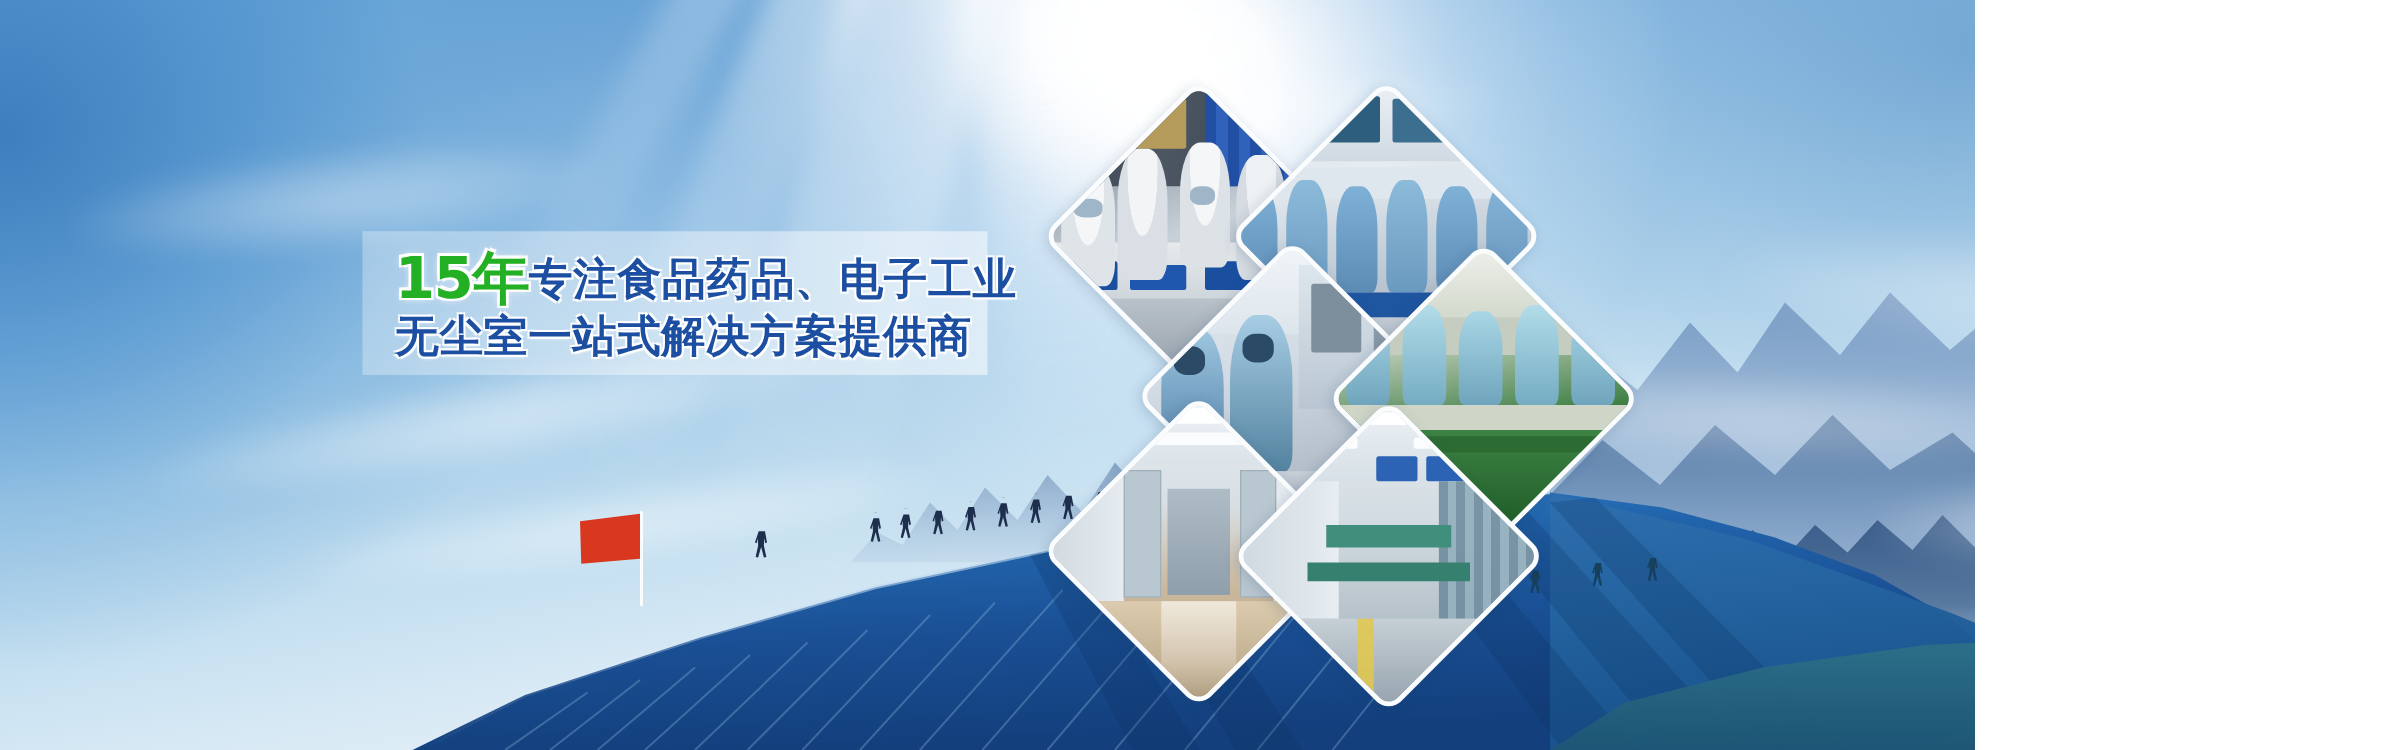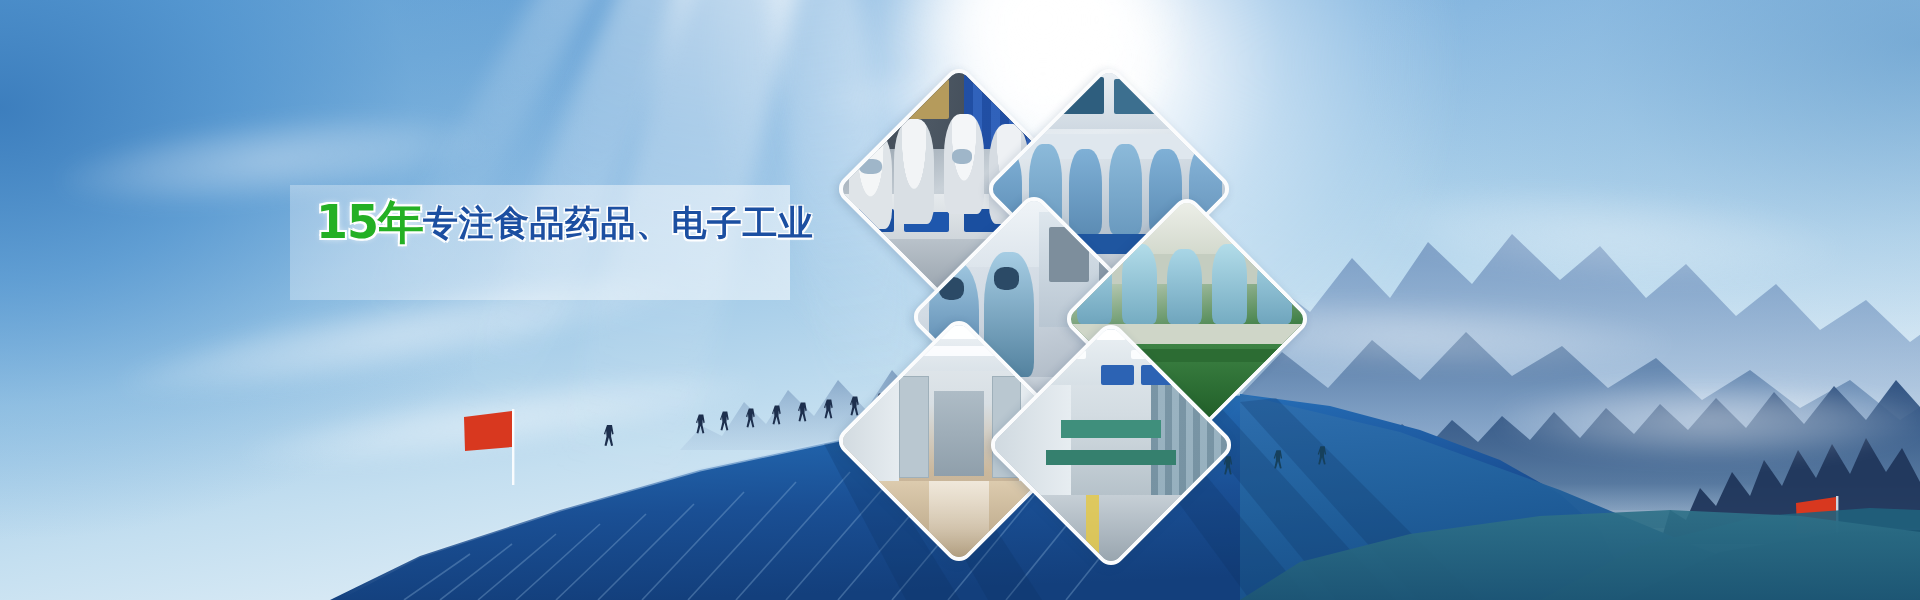--- a/index.html
+++ b/index.html
@@ -8,21 +8,21 @@
     padding: 0;
     background: #ffffff;
   }
   body {
     font-family: "Liberation Sans", "DejaVu Sans", sans-serif;
   }
 
   
   .banner {
     position: relative;
-    width: 1920px;
+    width: 1580px;
     height: 600px;
     overflow: hidden;
     background: #7fb2dd;
   }
 
   
   .sky-base {
     position: absolute;
     inset: 0;
     background:
@@ -596,16 +596,17 @@
         </div>
       </div>
     </div>
 
   </div>
 
   <div class="text-panel"></div>
 
   <div class="headline">
     <span class="hl-line"><span class="hl-years">15年</span><span>专注食品药品、电子工业</span></span>
+    <span class="hl-line">无尘室一站式解决方案提供商</span>
   </div>
 
   <div class="bottom-band"></div>
 </div>
 
 </body></html>

